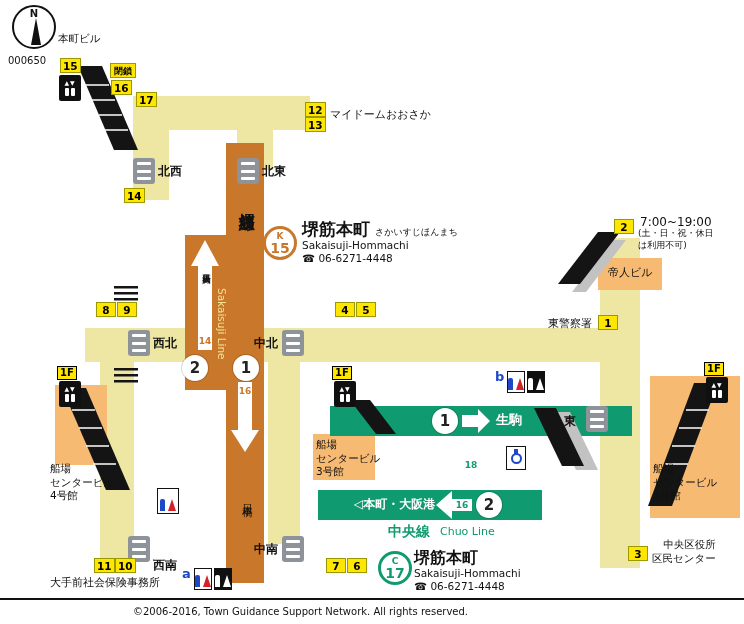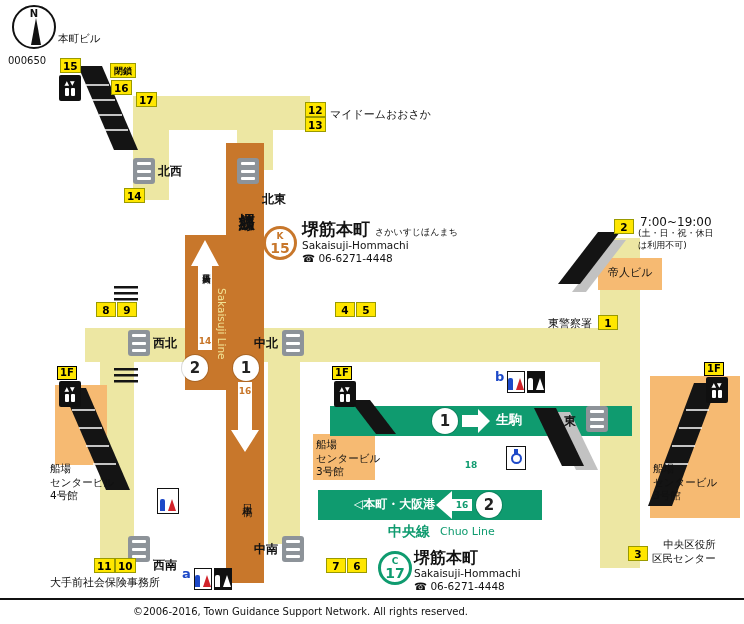--- a/index.html
+++ b/index.html
@@ -183,21 +183,21 @@
   <span class="gbar"></span>
     <span class="gbar"></span>
     <span class="gbar"></span>
 </div>
 <div class="gate-label" style="left:158px;top:165px;">北西</div>
 <div class="gate" style="left:237px;top:158px;">
   <span class="gbar"></span>
     <span class="gbar"></span>
     <span class="gbar"></span>
 </div>
-<div class="gate-label" style="left:262px;top:165px;margin-top:28px;">北東</div>
+<div class="gate-label" style="left:262px;top:165px;">北東</div>
 <div class="exit-box" style="left:124px;top:188px;">14</div>
 
 <div class="lbl vtext" style="left:233px;top:200px;width:24px;height:70px;font-size:16px;font-weight:bold;">堺筋線</div>
 <div class="lbl vlat" style="left:214px;top:288px;height:120px;font-size:10.5px;color:#F2E394;">Sakaisuji Line</div>
 
 <div class="lbl vtext" style="left:198px;top:268px;width:14px;height:68px;font-size:8.5px;letter-spacing:0;">天神橋筋六丁目</div>
 <div class="arrow-num-orange" style="left:198px;top:336px;width:14px;">14</div>
 
 <div class="pcircle" style="left:182px;top:355px;">2</div>
 <div class="pcircle" style="left:233px;top:355px;">1</div>

